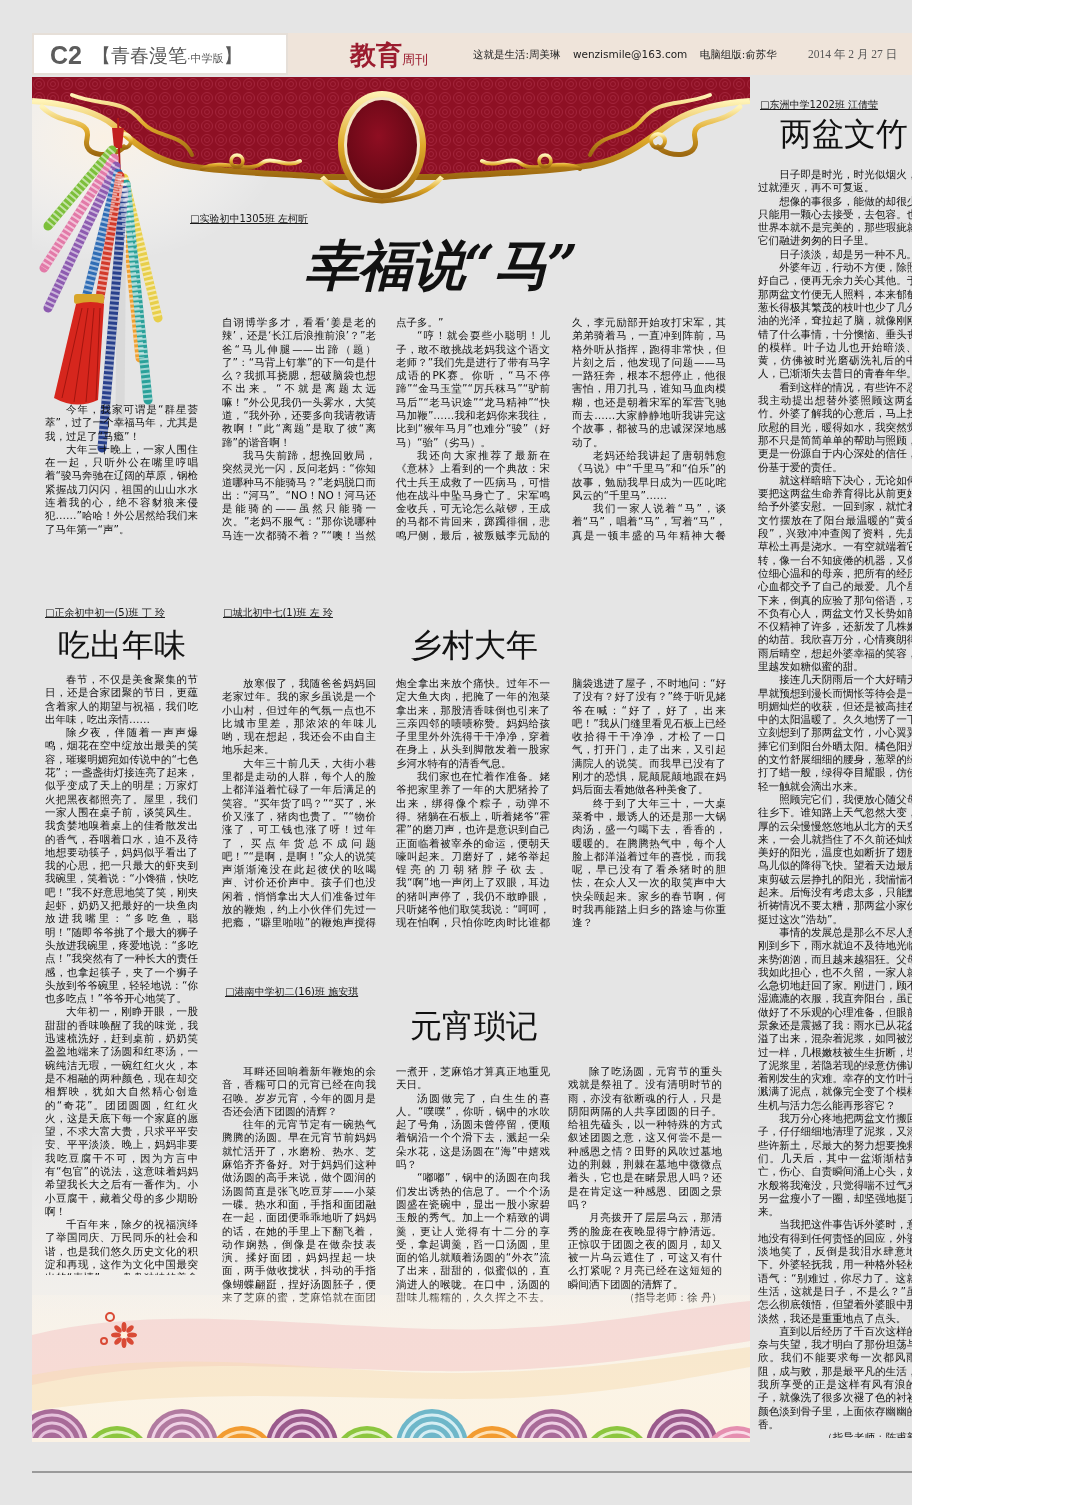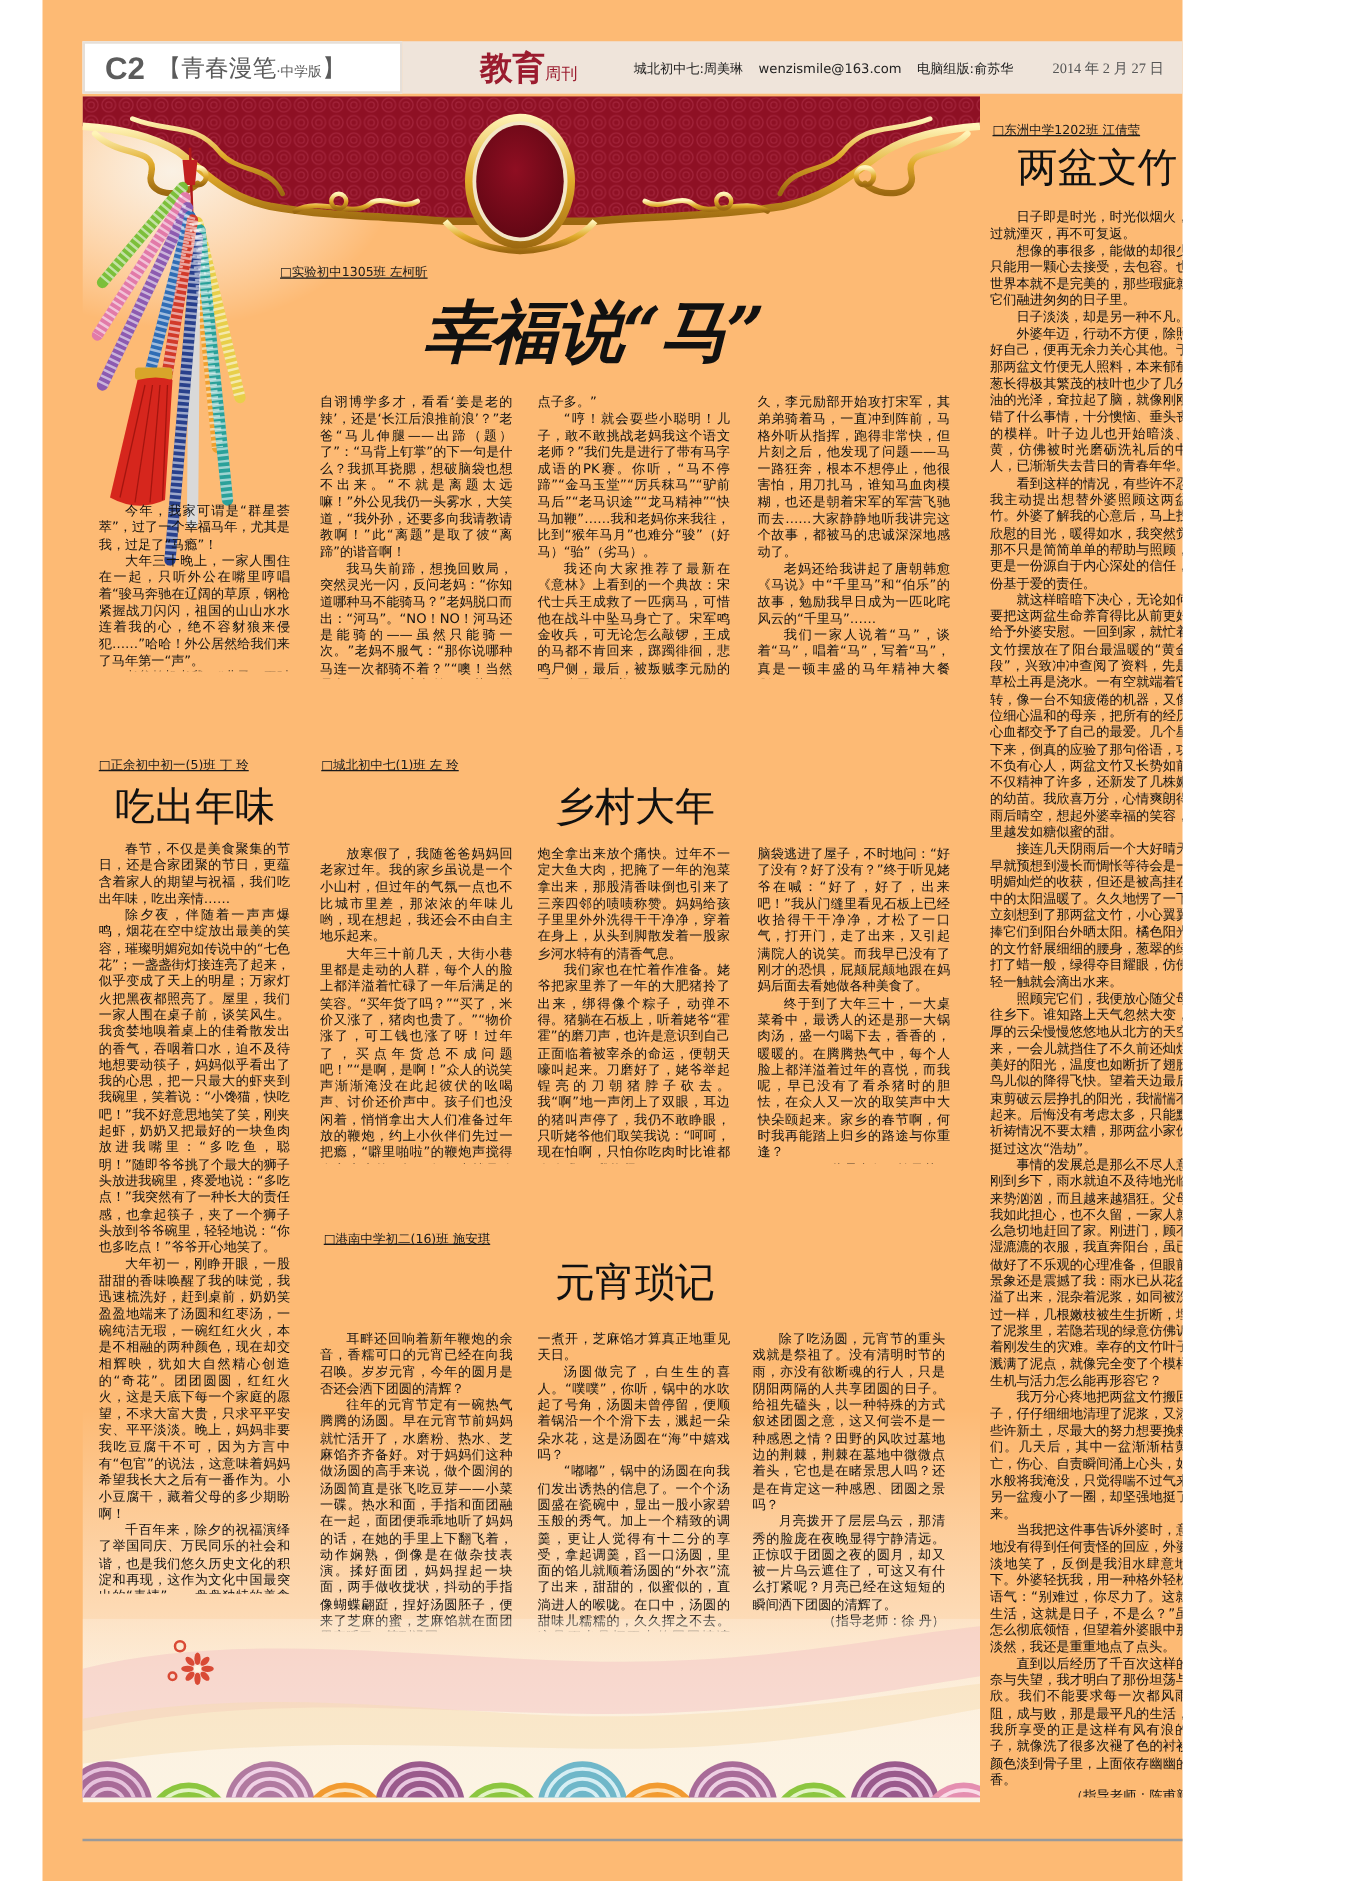--- a/index.html
+++ b/index.html
@@ -1,17 +1,17 @@
 <!DOCTYPE html>
 <html><head>
 <meta charset="utf-8">
 <style>
   html, body { margin:0; padding:0; background:#ffffff; }
-  #page { position:relative; width:912px; height:1505px; overflow:hidden; background:#fdba74;
-          font-family:"DejaVu Sans", sans-serif; color:#111;margin-left:34px; }
+  #page { position:relative; width:912px; height:1505px; overflow:hidden; background:#e5e5e5;
+          font-family:"DejaVu Sans", sans-serif; color:#111; }
   .abs { position:absolute; }
   
   .hdr-left { position:absolute; left:32px; top:33px; width:256px; height:42px; background:#fff;
               border:2px solid #e6dfd8; box-sizing:border-box; }
   .hdr-right { position:absolute; left:288px; top:33px; width:630px; height:42px; background:#efe4da; }
   .pg-num { position:absolute; left:50px; top:41px; font-family:"Liberation Sans", sans-serif; font-weight:bold;
             font-size:25px; color:#5c5c5c; line-height:28px; }
   .col-name { position:absolute; left:92px; top:43px; font-family:"DejaVu Serif", serif; font-size:19px; color:#5a5a5a;
               line-height:24px; white-space:nowrap; }
   .col-name .ed { font-size:11px; font-family:"DejaVu Sans", sans-serif; }
@@ -41,21 +41,21 @@
 <body>
 
 <div id="page">
 
   <div class="hdr-left"></div>
   <div class="hdr-right"></div>
   <div class="pg-num">C2</div>
   <div class="col-name"><span>【青春漫笔</span><span class="ed">·中学版</span><span>】</span></div>
   <div class="brand"><span class="b1">教育</span><span class="b2">周刊</span></div>
   <div class="editor">
-    <span>城北初中七:周美琳</span>
+    <span>这就是生活:周美琳</span>
     <span>wenzismile@163.com</span>
     <span>电脑组版:俞苏华</span>
   </div>
   <div class="date">2014 年 2 月 27 日</div>
 
   <svg class="abs" style="left:32px;top:77px" width="718" height="1365">
     <defs>
       <radialGradient id="wash1" cx="0.1" cy="0.12" r="0.25">
         <stop offset="0" stop-color="#faf1e4"></stop>
           <stop offset="1" stop-color="#ffffff" stop-opacity="0"></stop>

